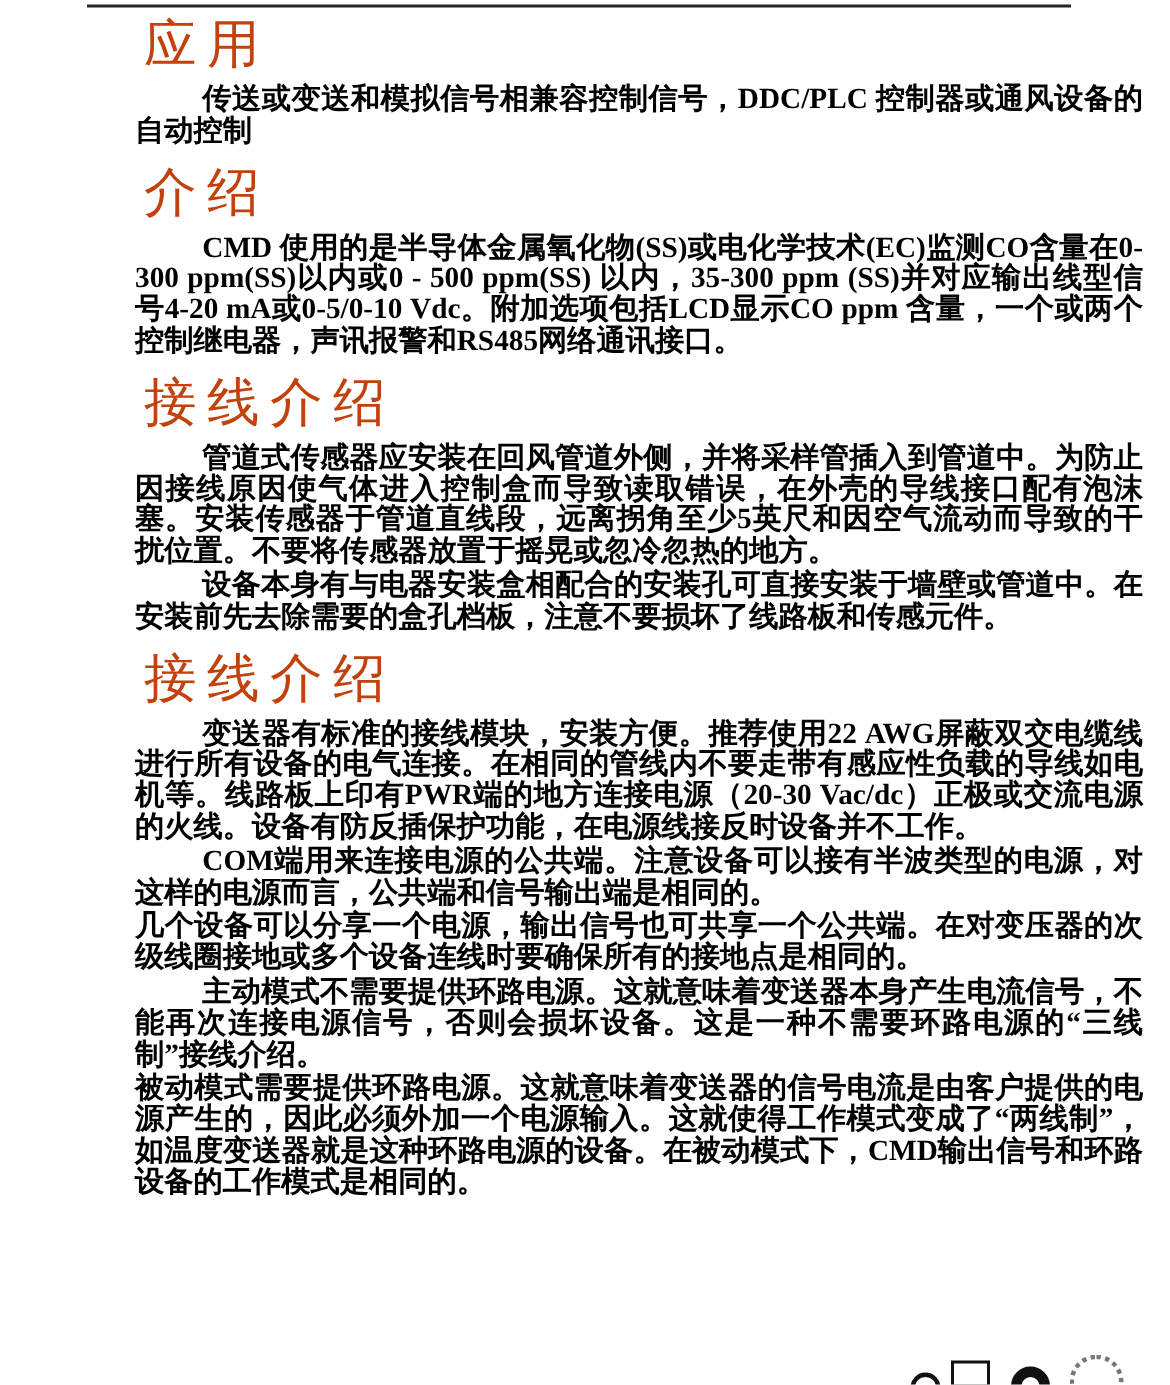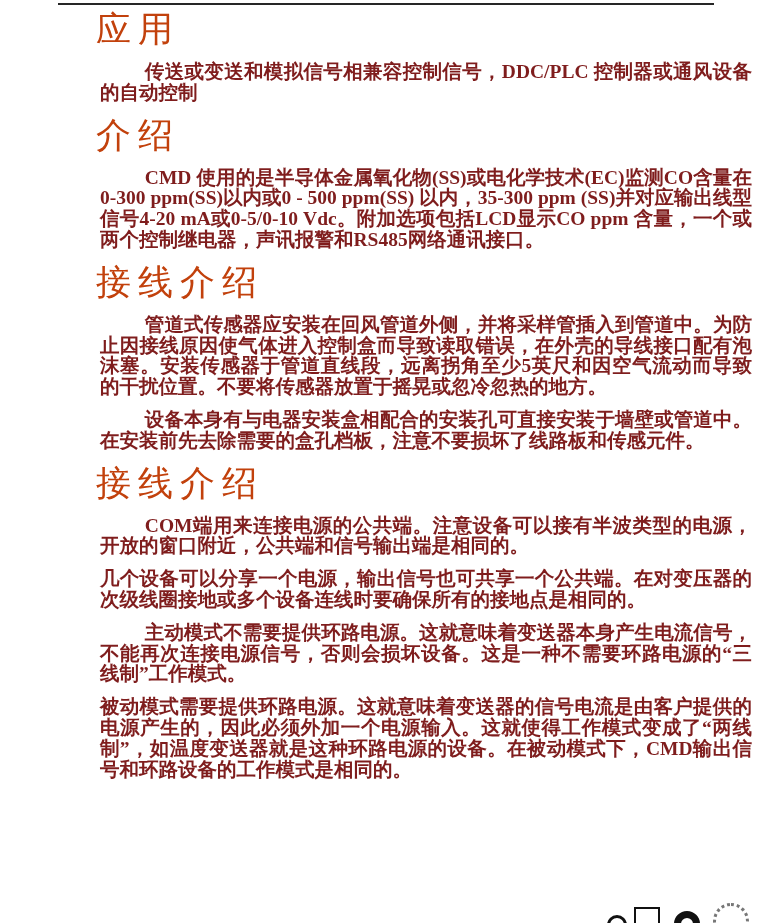--- a/index.html
+++ b/index.html
@@ -28,24 +28,24 @@
     line-height: 40px;
     letter-spacing: 7px;
     margin: 10px 0 7px 8px;
     color: #c2410c;
   }
   section:first-child h1 { margin-top: 2px; }
   p {
     font-size: 19.5px;
     font-weight: 700;
     line-height: 20.8px;
-    margin: 12px;
+    margin: 2px;
     text-align: justify;
     text-justify: inter-ideograph;
-    color: #7f1d1d;
+    color: #000000;
   }
   p.indent { text-indent: 2.3em; }
   .marks {
     position: absolute;
     left: 600px; top: 903px;
     width: 170px; height: 40px;
   }
   .marks span { position: absolute; box-sizing: border-box; display: block; }
   .mark-circle {
     left: 7px; top: 12px;
@@ -93,23 +93,24 @@
   </section>
 
   <section>
     <h1>接线介绍</h1>
     <p class="indent">管道式传感器应安装在回风管道外侧，并将采样管插入到管道中。为防止因接线原因使气体进入控制盒而导致读取错误，在外壳的导线接口配有泡沫塞。安装传感器于管道直线段，远离拐角至少5英尺和因空气流动而导致的干扰位置。不要将传感器放置于摇晃或忽冷忽热的地方。</p>
     <p class="indent">设备本身有与电器安装盒相配合的安装孔可直接安装于墙壁或管道中。在安装前先去除需要的盒孔档板，注意不要损坏了线路板和传感元件。</p>
   </section>
 
   <section>
     <h1>接线介绍</h1>
-    <p class="indent">COM端用来连接电源的公共端。注意设备可以接有半波类型的电源，开放的窗口附近，公共端和信号输出端是相同的。</p>
+    <p class="indent">变送器有标准的接线模块，安装方便。推荐使用22 AWG屏蔽双交电缆线进行所有设备的电气连接。在相同的管线内不要走带有感应性负载的导线如电机等。线路板上印有PWR端的地方连接电源（20-30 Vac/dc）正极或交流电源的火线。设备有防反插保护功能，在电源线接反时设备并不工作。</p>
+    <p class="indent">COM端用来连接电源的公共端。注意设备可以接有半波类型的电源，对这样的电源而言，公共端和信号输出端是相同的。</p>
     <p>几个设备可以分享一个电源，输出信号也可共享一个公共端。在对变压器的次级线圈接地或多个设备连线时要确保所有的接地点是相同的。</p>
-    <p class="indent">主动模式不需要提供环路电源。这就意味着变送器本身产生电流信号，不能再次连接电源信号，否则会损坏设备。这是一种不需要环路电源的“三线制”工作模式。</p>
+    <p class="indent">主动模式不需要提供环路电源。这就意味着变送器本身产生电流信号，不能再次连接电源信号，否则会损坏设备。这是一种不需要环路电源的“三线制”接线介绍。</p>
     <p>被动模式需要提供环路电源。这就意味着变送器的信号电流是由客户提供的电源产生的，因此必须外加一个电源输入。这就使得工作模式变成了“两线制”，如温度变送器就是这种环路电源的设备。在被动模式下，CMD输出信号和环路设备的工作模式是相同的。</p>
   </section>
 
 </div>
 
 <div class="marks">
   <span class="mark-circle"></span>
   <span class="mark-rect"></span>
   <span class="mark-dot"></span>
   <span class="mark-seal"></span>

